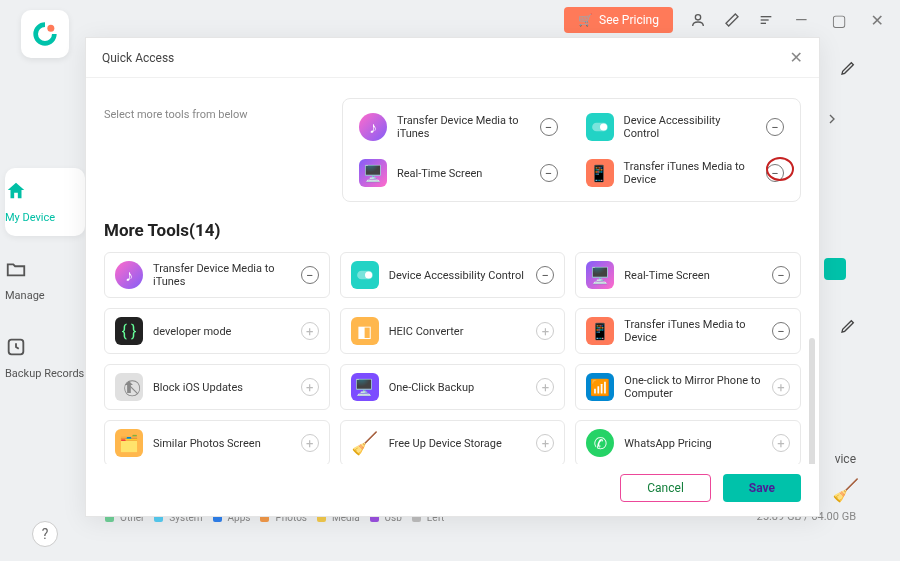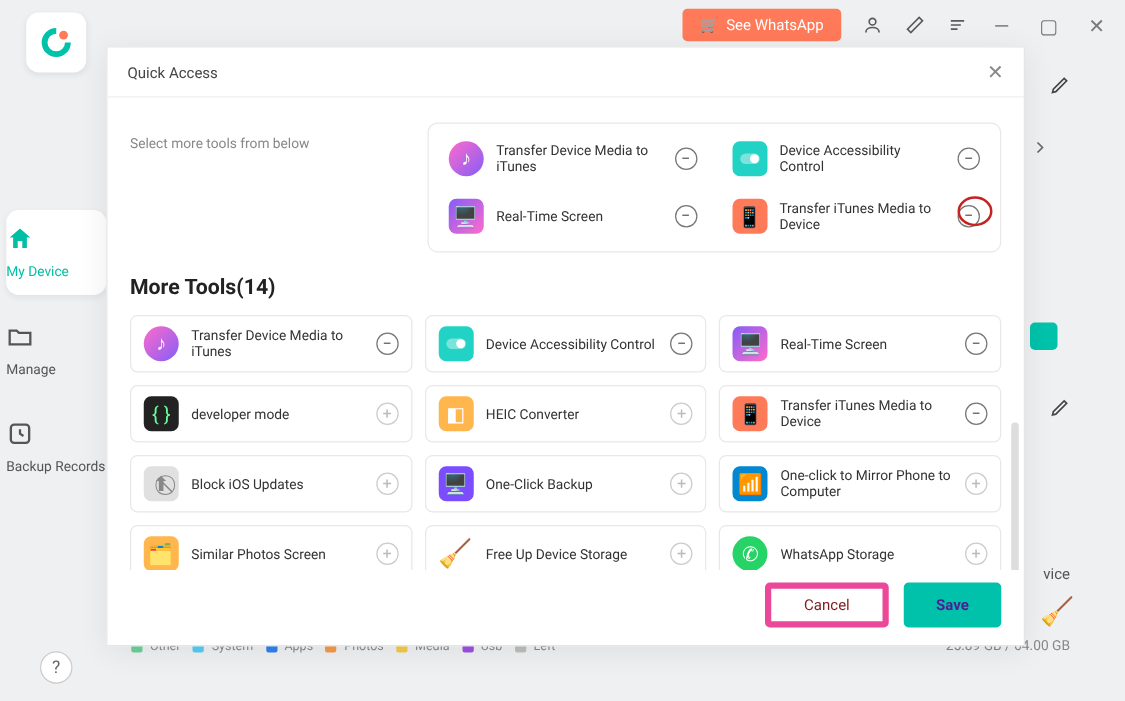--- a/index.html
+++ b/index.html
@@ -48,21 +48,21 @@
 .tool-item.compact { border: none; padding: 4px 6px; }
 .tool-icon { width: 28px; height: 28px; border-radius: 6px; flex-shrink:0; display:flex; align-items:center; justify-content:center; font-size:16px; }
 .tool-action { margin-left: auto; width: 18px; height: 18px; border: 1.5px solid #777; border-radius: 50%; display: flex; align-items: center; justify-content: center; font-size: 13px; color: #555; flex-shrink:0; line-height:1; cursor:pointer; }
 .tool-action.add { border-color: #ccc; color: #bbb; }
 .scrollbar { position: absolute; right: 4px; top: 260px; width: 6px; height: 200px; background:#ddd; border-radius:3px; }
 
 .red-circle { position: absolute; border: 2.5px solid #c62222; border-radius: 50%; width: 28px; height: 24px; pointer-events: none; }
 
 .modal-footer { padding: 10px 18px 14px 0; display: flex; justify-content: flex-end; gap: 12px; }
 .btn { padding: 6px 26px; border-radius: 4px; font-size: 12px; cursor: pointer; }
-.btn-cancel { background: #fff; border: 5px solid #ec4899; color: #7f1d1d; }
+.btn-cancel { background: #fff; border: 1px solid #ec4899; color: #15803d; }
 .btn-save { background: #00c2aa; border: none; color: #4c1d95; font-weight: bold; }
 
 
 .ic-music { background: linear-gradient(135deg,#ff6bcb,#845ef7); color:#fff; border-radius:50%; }
 .ic-access { background:#22d3c5; color:#fff; }
 .ic-screen { background:linear-gradient(135deg,#845ef7,#ff6bcb); }
 .ic-phone { background:#ff7a59; }
 .ic-dev { background:#222; color:#66ff99; }
 .ic-heic { background:#ffb74d; color:#fff;}
 .ic-block { background:#e0e0e0; color:#888;}
@@ -71,21 +71,21 @@
 .ic-similar { background:#ffb74d;}
 .ic-brush { color:#f0b775; font-size:22px; background:transparent;}
 .ic-whatsapp { background:#25d366; color:#fff; border-radius:50%;}
 </style>
 </head>
 <body>
 
 <div class="titlebar">
   <button class="pricing-btn">
     <span>🛒</span>
-    <span>See WhatsApp</span>
+    <span>See Pricing</span>
   </button>
   <span class="tb-icon">
     <svg width="16" height="16" viewBox="0 0 24 24" fill="none" stroke="currentColor" stroke-width="2">
         <circle cx="12" cy="8" r="4"></circle>
         <path d="M4 21c0-4 4-6 8-6s8 2 8 6"></path>
       </svg>
   </span>
   <span class="tb-icon">
     <svg width="16" height="16" viewBox="0 0 24 24" fill="none" stroke="currentColor" stroke-width="2">
         <path d="M3 17l4 4 14-14-4-4L3 17z"></path>
@@ -270,21 +270,21 @@
           <span style="flex:1;">Similar Photos Screen</span>
           <span class="tool-action add">+</span>
         </div>
         <div class="tool-item">
           <div class="tool-icon ic-brush">🧹</div>
           <span style="flex:1;">Free Up Device Storage</span>
           <span class="tool-action add">+</span>
         </div>
         <div class="tool-item">
           <div class="tool-icon ic-whatsapp">✆</div>
-          <span style="flex:1;">WhatsApp Storage</span>
+          <span style="flex:1;">WhatsApp Pricing</span>
           <span class="tool-action add">+</span>
         </div>
       </div>
     <div class="scrollbar"></div>
   </div>
   <div class="modal-footer">
     <button class="btn btn-cancel">Cancel</button>
     <button class="btn btn-save">Save</button>
   </div>
 </div>

